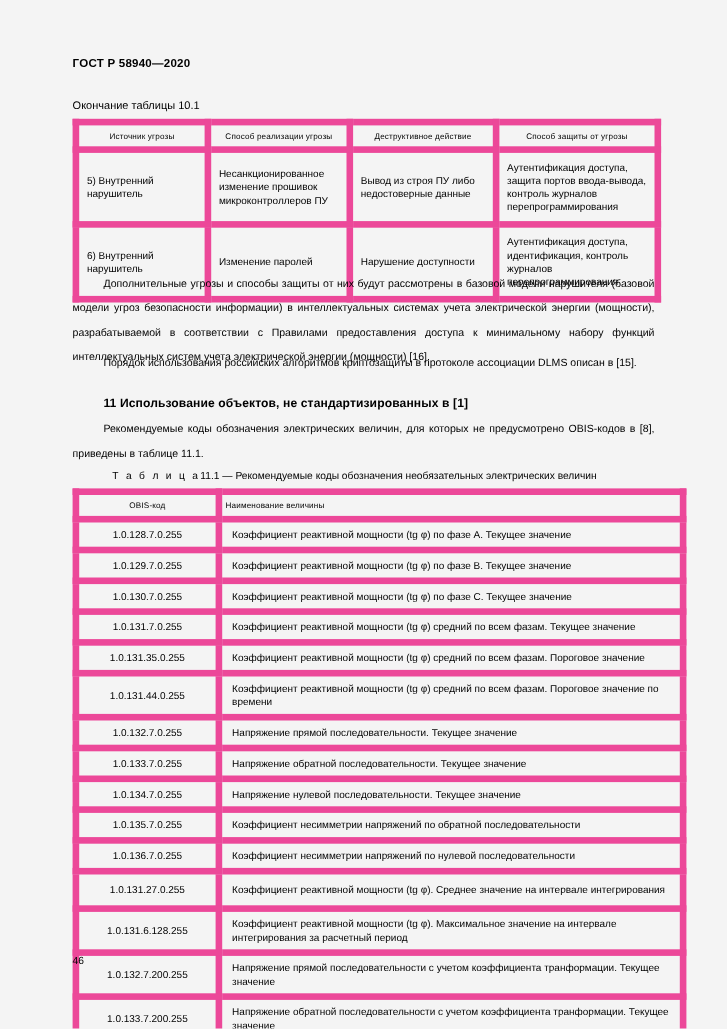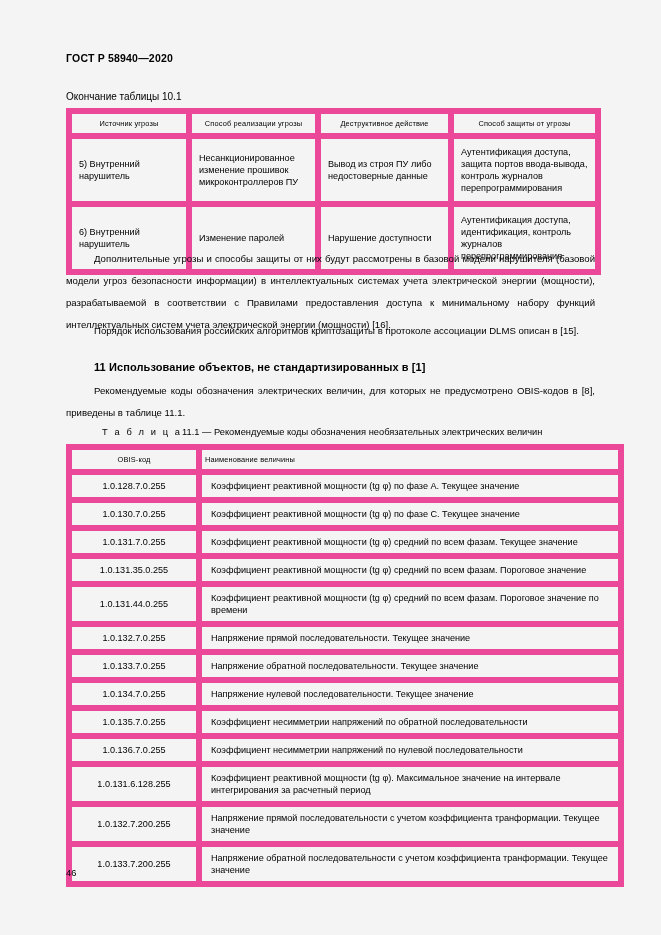--- a/index.html
+++ b/index.html
@@ -203,20 +203,24 @@
         <th class="k">OBIS-код</th>
         <th class="v">Наименование величины</th>
       </tr>
     </thead>
     <tbody id="obis-body">
         <tr>
           <td class="k">1.0.128.7.0.255</td>
           <td class="v">Коэффициент реактивной мощности (tg φ) по фазе A. Текущее значение</td>
         </tr>
         <tr>
+          <td class="k">1.0.129.7.0.255</td>
+          <td class="v">Коэффициент реактивной мощности (tg φ) по фазе B. Текущее значение</td>
+        </tr>
+        <tr>
           <td class="k">1.0.130.7.0.255</td>
           <td class="v">Коэффициент реактивной мощности (tg φ) по фазе C. Текущее значение</td>
         </tr>
         <tr>
           <td class="k">1.0.131.7.0.255</td>
           <td class="v">Коэффициент реактивной мощности (tg φ) средний по всем фазам. Текущее значение</td>
         </tr>
         <tr>
           <td class="k">1.0.131.35.0.255</td>
           <td class="v">Коэффициент реактивной мощности (tg φ) средний по всем фазам. Пороговое значение</td>
@@ -239,20 +243,24 @@
         </tr>
         <tr>
           <td class="k">1.0.135.7.0.255</td>
           <td class="v">Коэффициент несимметрии напряжений по обратной последовательности</td>
         </tr>
         <tr>
           <td class="k">1.0.136.7.0.255</td>
           <td class="v">Коэффициент несимметрии напряжений по нулевой последовательности</td>
         </tr>
         <tr class="two">
+          <td class="k">1.0.131.27.0.255</td>
+          <td class="v">Коэффициент реактивной мощности (tg φ). Среднее значение на интервале интегрирования</td>
+        </tr>
+        <tr class="two">
           <td class="k">1.0.131.6.128.255</td>
           <td class="v">Коэффициент реактивной мощности (tg φ). Максимальное значение на интервале интегрирования за расчетный период</td>
         </tr>
         <tr class="two">
           <td class="k">1.0.132.7.200.255</td>
           <td class="v">Напряжение прямой последовательности с учетом коэффициента транформации. Текущее значение</td>
         </tr>
         <tr class="two">
           <td class="k">1.0.133.7.200.255</td>
           <td class="v">Напряжение обратной последовательности с учетом коэффициента транформации. Текущее значение</td>

